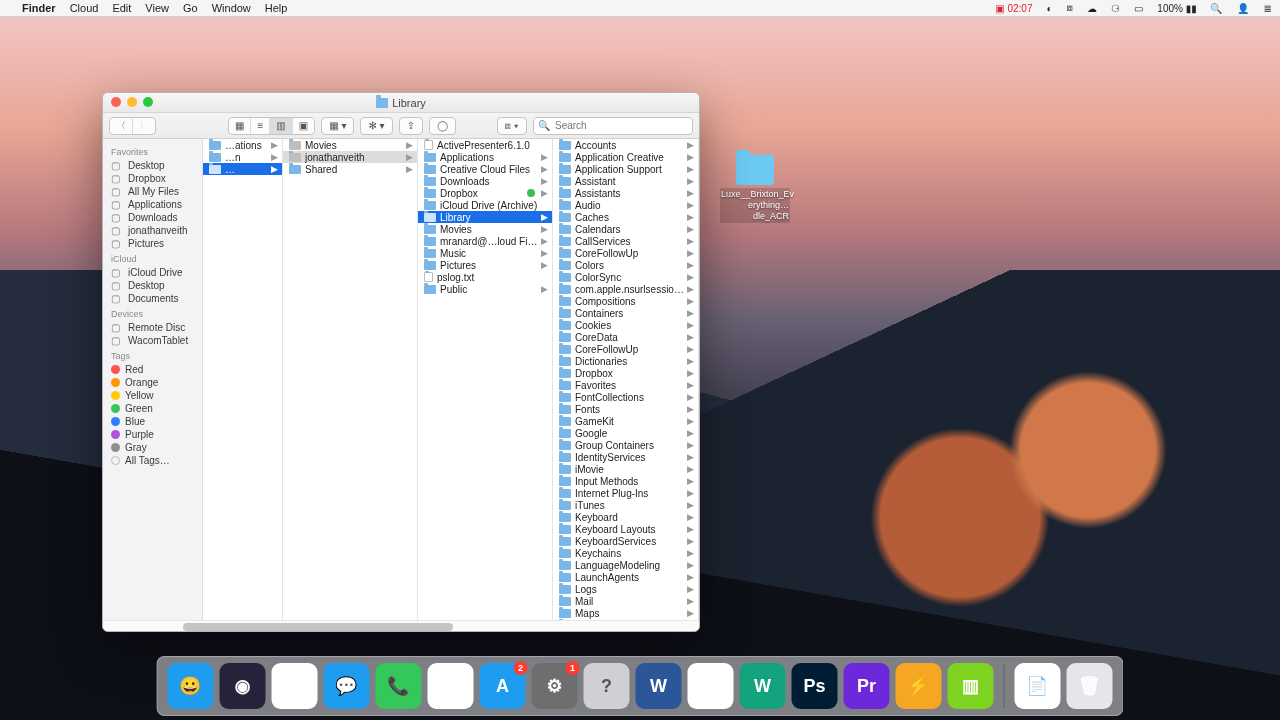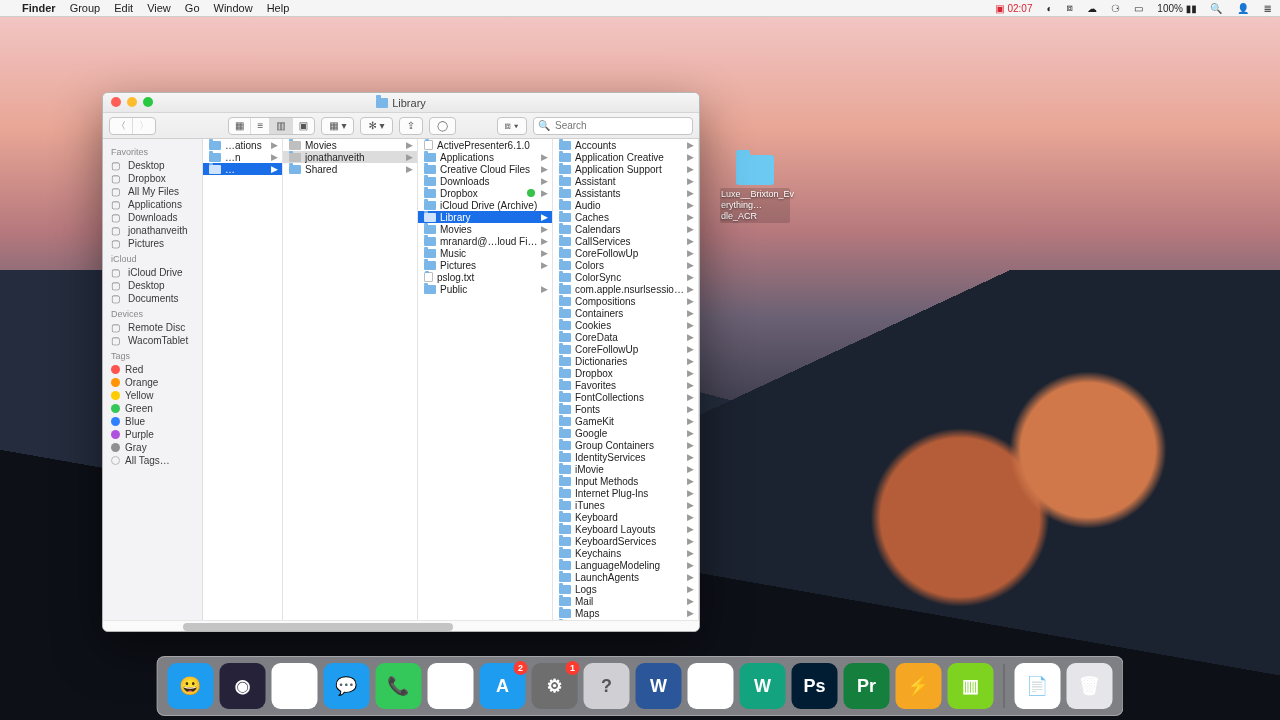--- a/index.html
+++ b/index.html
@@ -12,21 +12,21 @@
  linear-gradient(10deg,#0e1018 0 40%,transparent 40%),
  linear-gradient(-25deg,#1c2330 0 55%,transparent 55%),
  linear-gradient(15deg,#242c3d 0 65%,transparent 65%);}
 
 .menubar{position:absolute;left:0;right:0;top:0;height:17px;background:#f5f5f5;border-bottom:1px solid #cdcdcd;display:flex;align-items:center;font-size:11px;justify-content:space-between;padding:0 8px}
 .menubar .left,.menubar .right{display:flex;align-items:center;gap:14px}
 .menubar .right{}
 .menubar .apple{font-size:12px}
 .menubar .right span{font-size:10px}
 
-.desktop-icon{position:absolute;top:155px;left:720px;width:70px;text-align:left}
+.desktop-icon{position:absolute;top:155px;left:720px;width:70px;text-align:right}
 .desktop-icon .folder{width:38px;height:30px;margin:0 auto 3px;background:#6bc9f2;border-radius:3px;position:relative}
 .desktop-icon .folder::before{content:"";position:absolute;top:-5px;left:0;width:14px;height:6px;background:#6bc9f2;border-radius:2px 2px 0 0}
 .desktop-icon .lbl{font-size:9px;color:#fff;text-shadow:0 1px 2px rgba(0,0,0,.6);line-height:11px;background:rgba(0,0,0,0.15);border-radius:2px;padding:1px}
 
 .dock{position:absolute;bottom:4px;left:50%;transform:translateX(-50%);height:60px;padding:2px 10px;display:flex;align-items:center;gap:6px;background:rgba(220,220,223,.55);backdrop-filter:blur(8px);border-radius:8px;border:1px solid rgba(255,255,255,.3)}
 .dock .sep{width:1px;height:44px;background:rgba(0,0,0,.25);margin:0 4px}
 .dock .app{width:46px;height:46px;border-radius:9px;display:flex;align-items:center;justify-content:center;font-size:18px;color:#fff;font-weight:600;position:relative;flex:0 0 auto}
 .dock .app span.badge{position:absolute;top:-2px;right:-2px;min-width:14px;height:14px;border-radius:7px;background:#ff3b30;font-size:9px;line-height:14px;text-align:center;color:#fff}
 
 .window{position:absolute;top:92px;left:102px;width:598px;height:540px;background:#fff;border:1px solid #b6b6b6;border-radius:6px;box-shadow:0 18px 50px rgba(0,0,0,.45);display:flex;flex-direction:column;overflow:hidden}
@@ -77,21 +77,21 @@
 </style>
 </head>
 <body>
 
 <div class="mountains"></div>
 
 <div class="menubar">
   <div class="left">
     <span class="apple"></span>
     <b>Finder</b>
-    <span>Group</span>
+    <span>Cloud</span>
     <span>Edit</span>
     <span>View</span>
     <span>Go</span>
     <span>Window</span>
     <span>Help</span>
   </div>
   <div class="right">
     <span style="color:#d23">▣ <span>02:07</span></span>
     <span>◐</span>
     <span>⧈</span>
@@ -565,21 +565,21 @@
       <div class="app" style="background: rgb(30, 156, 240);">💬</div>
       <div class="app" style="background: rgb(52, 199, 89);">📞</div>
       <div class="app" style="background: rgb(255, 255, 255);">♫</div>
       <div class="app" style="background: rgb(30, 156, 240);">A<span class="badge">2</span></div>
       <div class="app" style="background: rgb(110, 110, 110);">⚙<span class="badge">1</span></div>
       <div class="app" style="background: rgb(207, 207, 212); color: rgb(85, 85, 85);">?</div>
       <div class="app" style="background: rgb(43, 87, 154);">W</div>
       <div class="app" style="background: rgb(255, 255, 255);">◯</div>
       <div class="app" style="background: rgb(20, 163, 127);">W</div>
       <div class="app" style="background: rgb(0, 29, 52);">Ps</div>
-      <div class="app" style="background: #15803d;">Pr</div>
+      <div class="app" style="background: #6d28d9;">Pr</div>
       <div class="app" style="background: rgb(245, 166, 35);">⚡</div>
       <div class="app" style="background: rgb(126, 211, 33);">▥</div>
     </div>
   <div class="sep"></div>
   <div id="dock-right" style="display:flex;gap:6px">
       <div class="app" style="background: rgb(255, 255, 255);">📄</div>
       <div class="app" style="background: rgb(229, 229, 234);">🗑</div>
     </div>
 </div>
 

